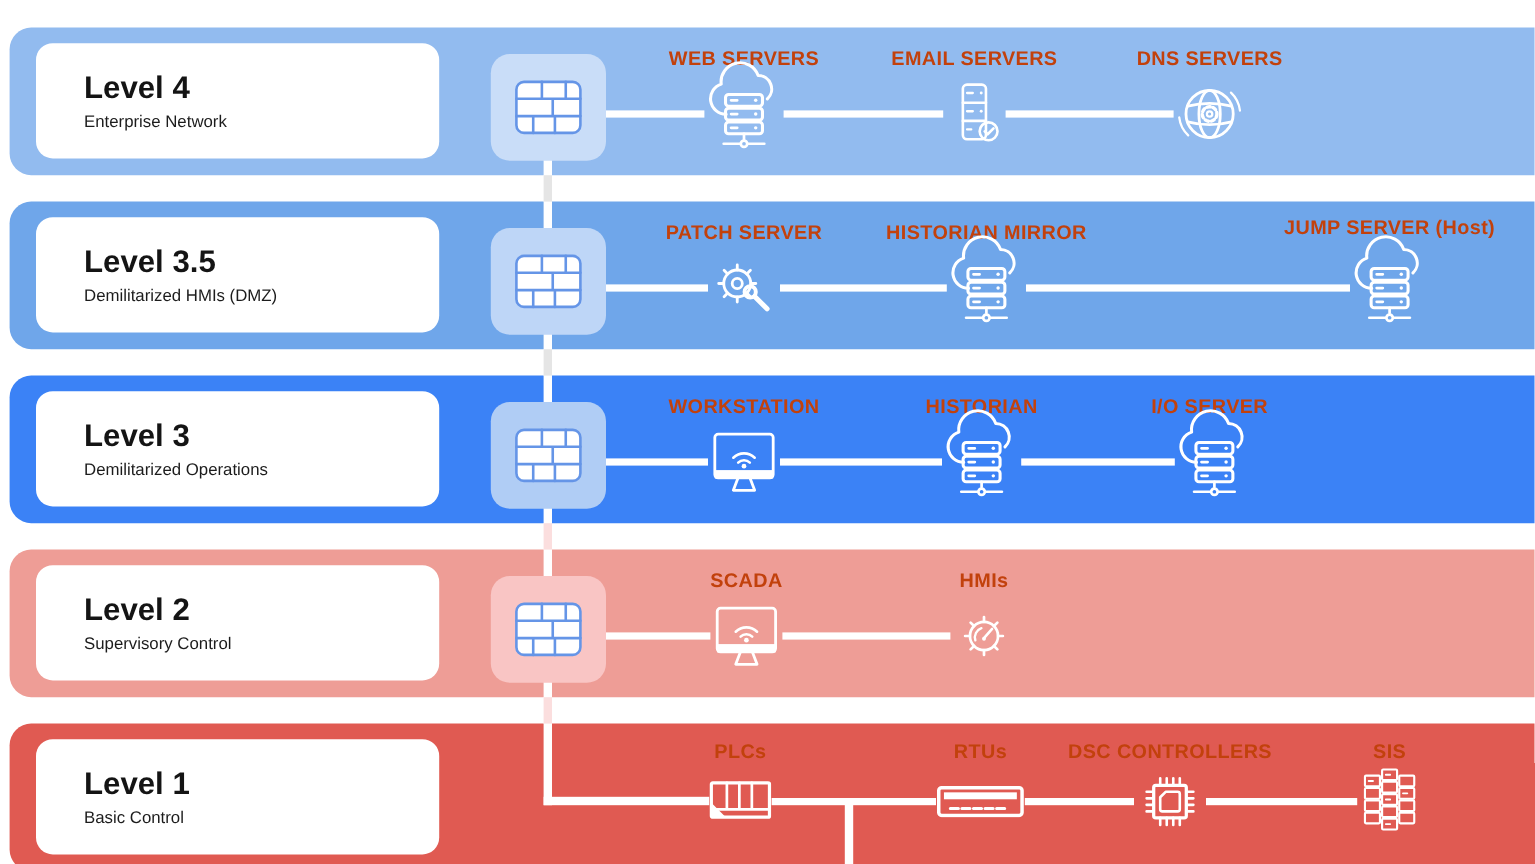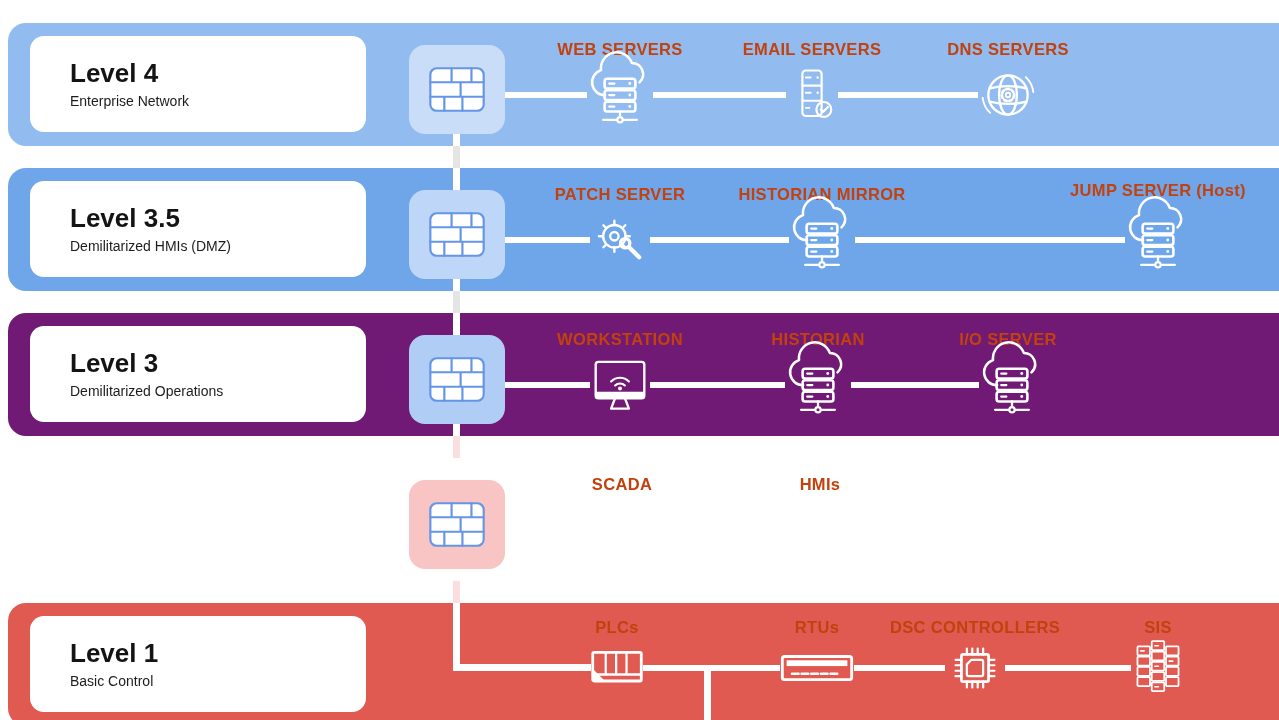--- a/index.html
+++ b/index.html
@@ -135,24 +135,30 @@
       <div class="card-title">Level 4</div>
       <div class="card-sub">Enterprise Network</div>
     </div>
   </div>
   <div class="band" style="top: 168px; background: rgb(111, 166, 234);">
     <div class="card">
       <div class="card-title">Level 3.5</div>
       <div class="card-sub">Demilitarized HMIs (DMZ)</div>
     </div>
   </div>
-  <div class="band" style="top: 313px; background: #701a75;">
+  <div class="band" style="top: 313px; background: #3b82f6;">
     <div class="card">
       <div class="card-title">Level 3</div>
       <div class="card-sub">Demilitarized Operations</div>
+    </div>
+  </div>
+  <div class="band" style="top: 458px; background: rgb(238, 157, 150);">
+    <div class="card">
+      <div class="card-title">Level 2</div>
+      <div class="card-sub">Supervisory Control</div>
     </div>
   </div>
   <div class="band" style="top: 603px; height: 123px; background: rgb(224, 90, 82);">
     <div class="card">
       <div class="card-title">Level 1</div>
       <div class="card-sub">Basic Control</div>
     </div>
   </div>
 
   <div class="vseg" style="top:131px;height:540px;background:#ffffff"></div>

